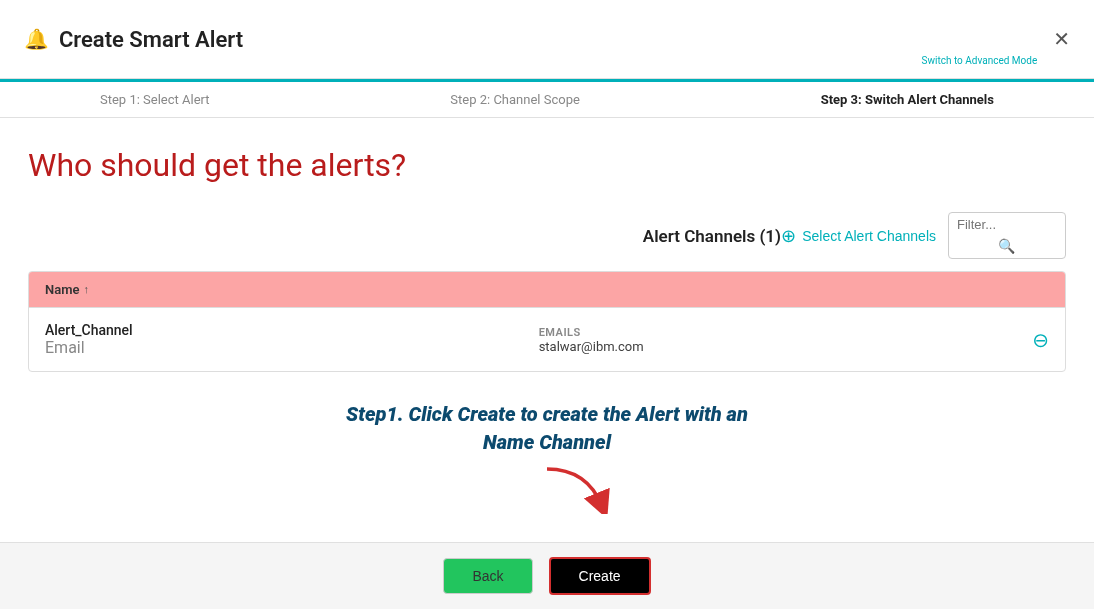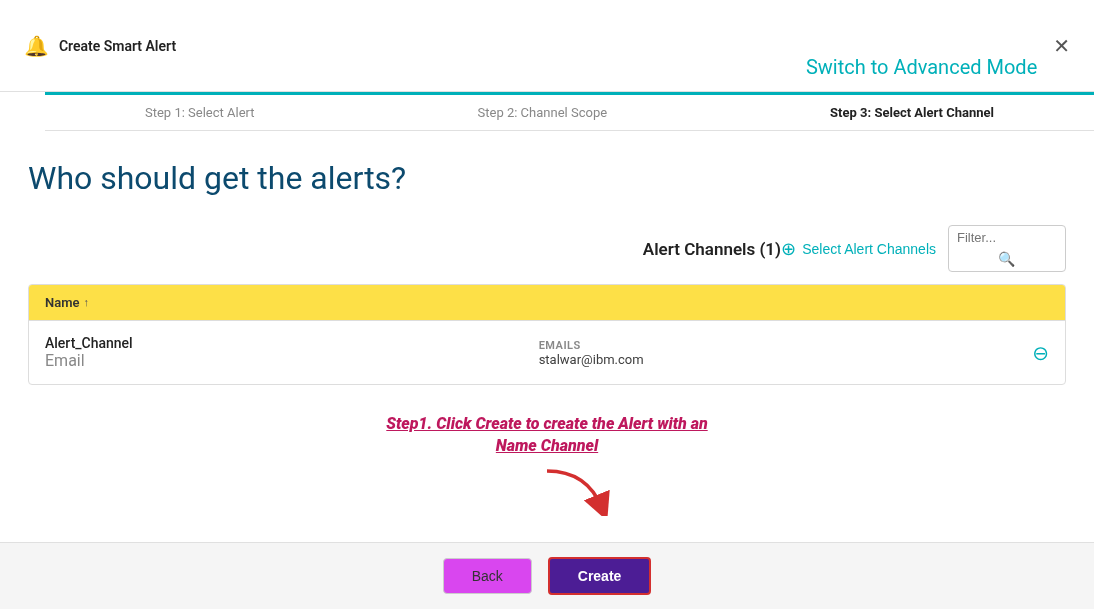--- a/index.html
+++ b/index.html
@@ -19,53 +19,52 @@
       justify-content: space-between;
       padding: 12px 24px;
       border-bottom: 1px solid #e0e0e0;
     }
     .header-left {
       display: flex;
       align-items: center;
       gap: 10px;
     }
     .header-title {
-      font-size: 14px;
+      font-size: 22px;
       font-weight: 600;
       color: #222;
     }
     .bell-icon {
       font-size: 20px;
       color: #333;
     }
     .header-right {
       display: flex;
       align-items: center;
       gap: 16px;
     }
     .advanced-mode-link {
       color: #00b0b9;
-      font-size: 20px;
+      font-size: 10px;
       cursor: pointer;
       text-decoration: none;
       margin-top: 43px;
     }
     .close-btn {
       font-size: 20px;
       color: #555;
       cursor: pointer;
       background: none;
       border: none;
       line-height: 1;
     }
 
     
     .progress-area {
       border-bottom: 1px solid #e0e0e0;
-      margin-left: 45px;
     }
     .progress-bar-line {
       height: 3px;
       background: #00b0b9;
       width: 100%;
     }
     .steps {
       display: flex;
       justify-content: space-between;
       padding: 10px 100px;
@@ -79,21 +78,21 @@
       font-weight: 700;
     }
 
     
     .main {
       padding: 28px 28px 0 28px;
     }
     .page-heading {
       font-size: 32px;
       font-weight: 400;
-      color: #0c4a6e;
+      color: #b91c1c;
       margin-bottom: 28px;
     }
 
     
     .channels-header {
       display: flex;
       align-items: center;
       justify-content: flex-end;
       margin-bottom: 12px;
     }
@@ -143,21 +142,21 @@
     }
 
     
     .table-wrap {
       border: 1px solid #ddd;
       border-radius: 4px;
       overflow: hidden;
     }
     .table-header {
       display: flex;
-      background: #fde047;
+      background: #fca5a5;
       border-bottom: 1px solid #ddd;
       padding: 10px 16px;
     }
     .col-name {
       flex: 1;
       font-size: 13px;
       font-weight: 600;
       color: #333;
       display: flex;
       align-items: center;
@@ -221,26 +220,25 @@
       font-size: 20px;
       line-height: 1;
     }
 
     
     .annotation {
       padding: 28px 28px 0 28px;
       text-align: center;
     }
     .annotation-text {
-      font-size: 16px;
+      font-size: 20px;
       font-weight: 900;
-      color: #be185d;
+      color: #0c4a6e;
       font-style: italic;
       line-height: 1.4;
-      text-decoration: underline;
     }
 
     
     .arrow-container {
       display: flex;
       justify-content: center;
       padding: 8px 0 0 60px;
     }
     .arrow-svg {
       width: 80px;
@@ -257,34 +255,34 @@
       justify-content: center;
       align-items: center;
       gap: 16px;
       padding: 14px 24px;
       background: #f5f5f5;
       border-top: 1px solid #e0e0e0;
     }
     .back-btn {
       padding: 9px 28px;
       border: 1px solid #ccc;
-      background: #d946ef;
+      background: #22c55e;
       border-radius: 4px;
       font-size: 14px;
       color: #333;
       cursor: pointer;
     }
     .create-btn {
       padding: 9px 28px;
-      background: #4c1d95;
+      background: #000000;
       border: 2px solid #d32f2f;
       border-radius: 4px;
       font-size: 14px;
       color: #fff;
-      font-weight: 700;
+      font-weight: 400;
       cursor: pointer;
     }
   </style>
 </head>
 <body>
 
 <div class="header">
   <div class="header-left">
     <span class="bell-icon">🔔</span>
     <span class="header-title">Create Smart Alert</span>
@@ -293,21 +291,21 @@
     <a class="advanced-mode-link">Switch to Advanced Mode</a>
     <button class="close-btn">✕</button>
   </div>
 </div>
 
 <div class="progress-area">
   <div class="progress-bar-line"></div>
   <div class="steps">
     <span class="step">Step 1: Select Alert</span>
     <span class="step">Step 2: Channel Scope</span>
-    <span class="step active">Step 3: Select Alert Channel</span>
+    <span class="step active">Step 3: Switch Alert Channels</span>
   </div>
 </div>
 
 <div class="main">
   <h1 class="page-heading">Who should get the alerts?</h1>
 
   <div class="channels-header">
     <span class="channels-title">Alert Channels (1)</span>
     <div class="channels-actions">
       <button class="select-channels-btn">

